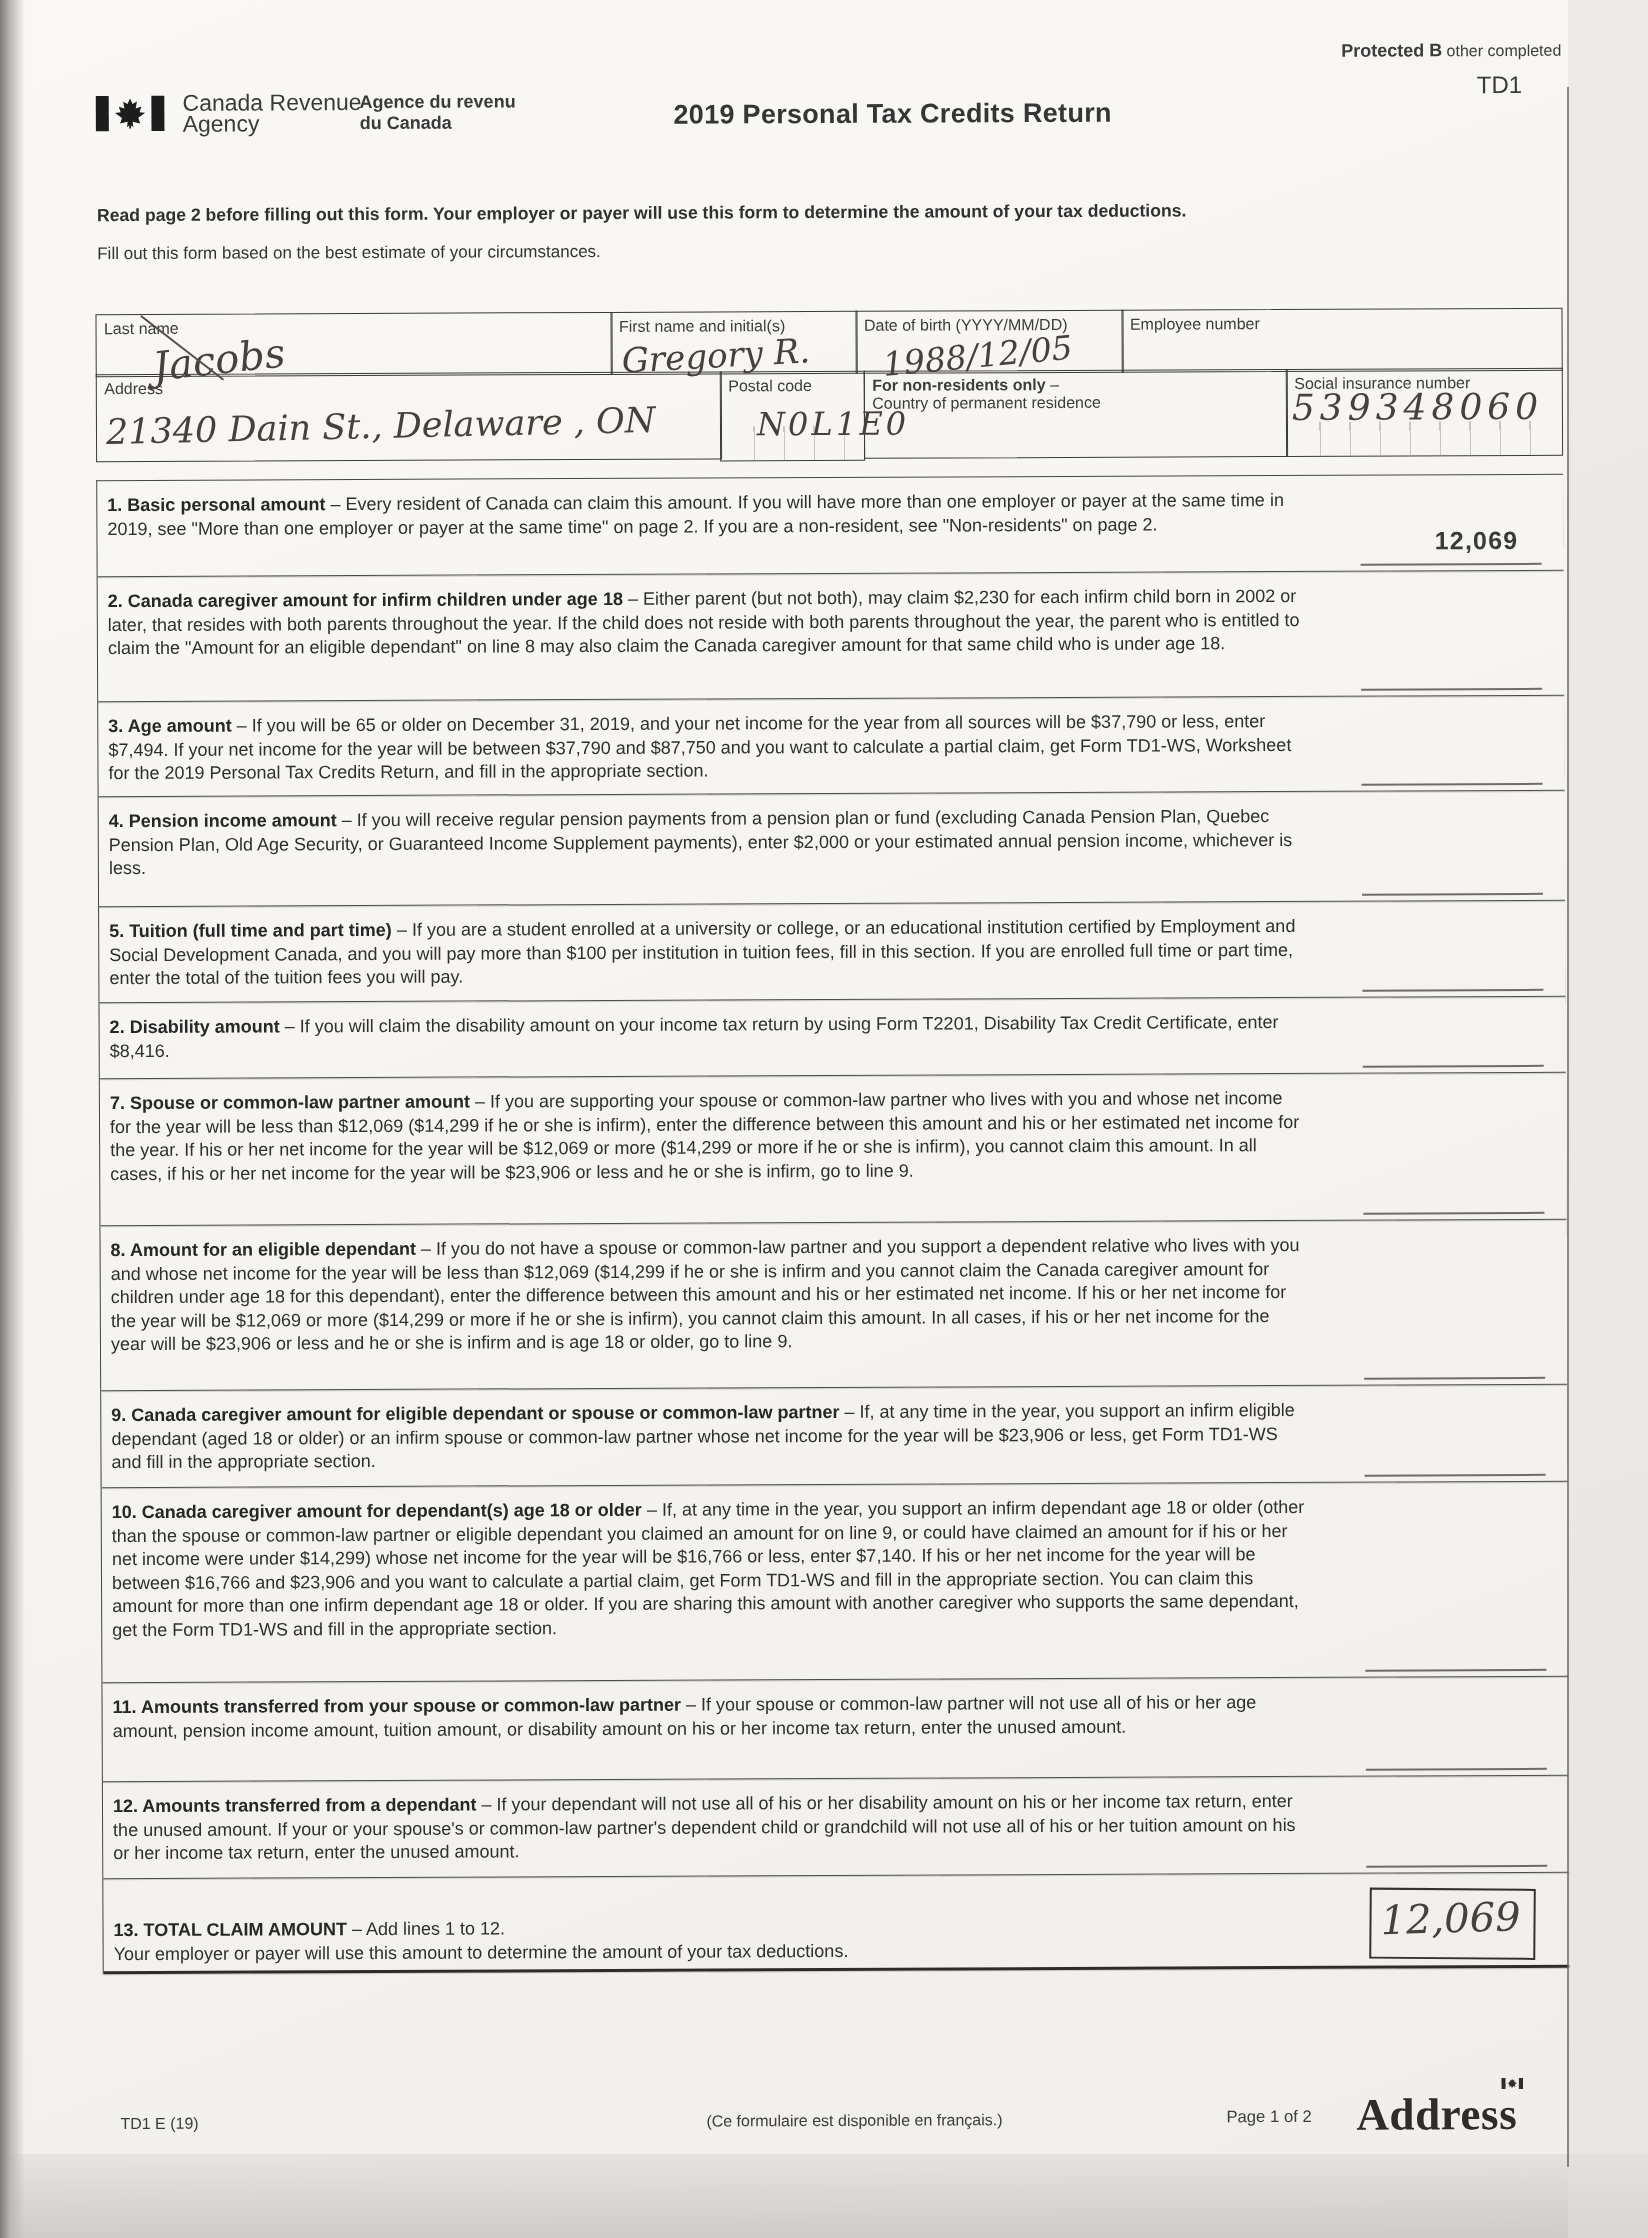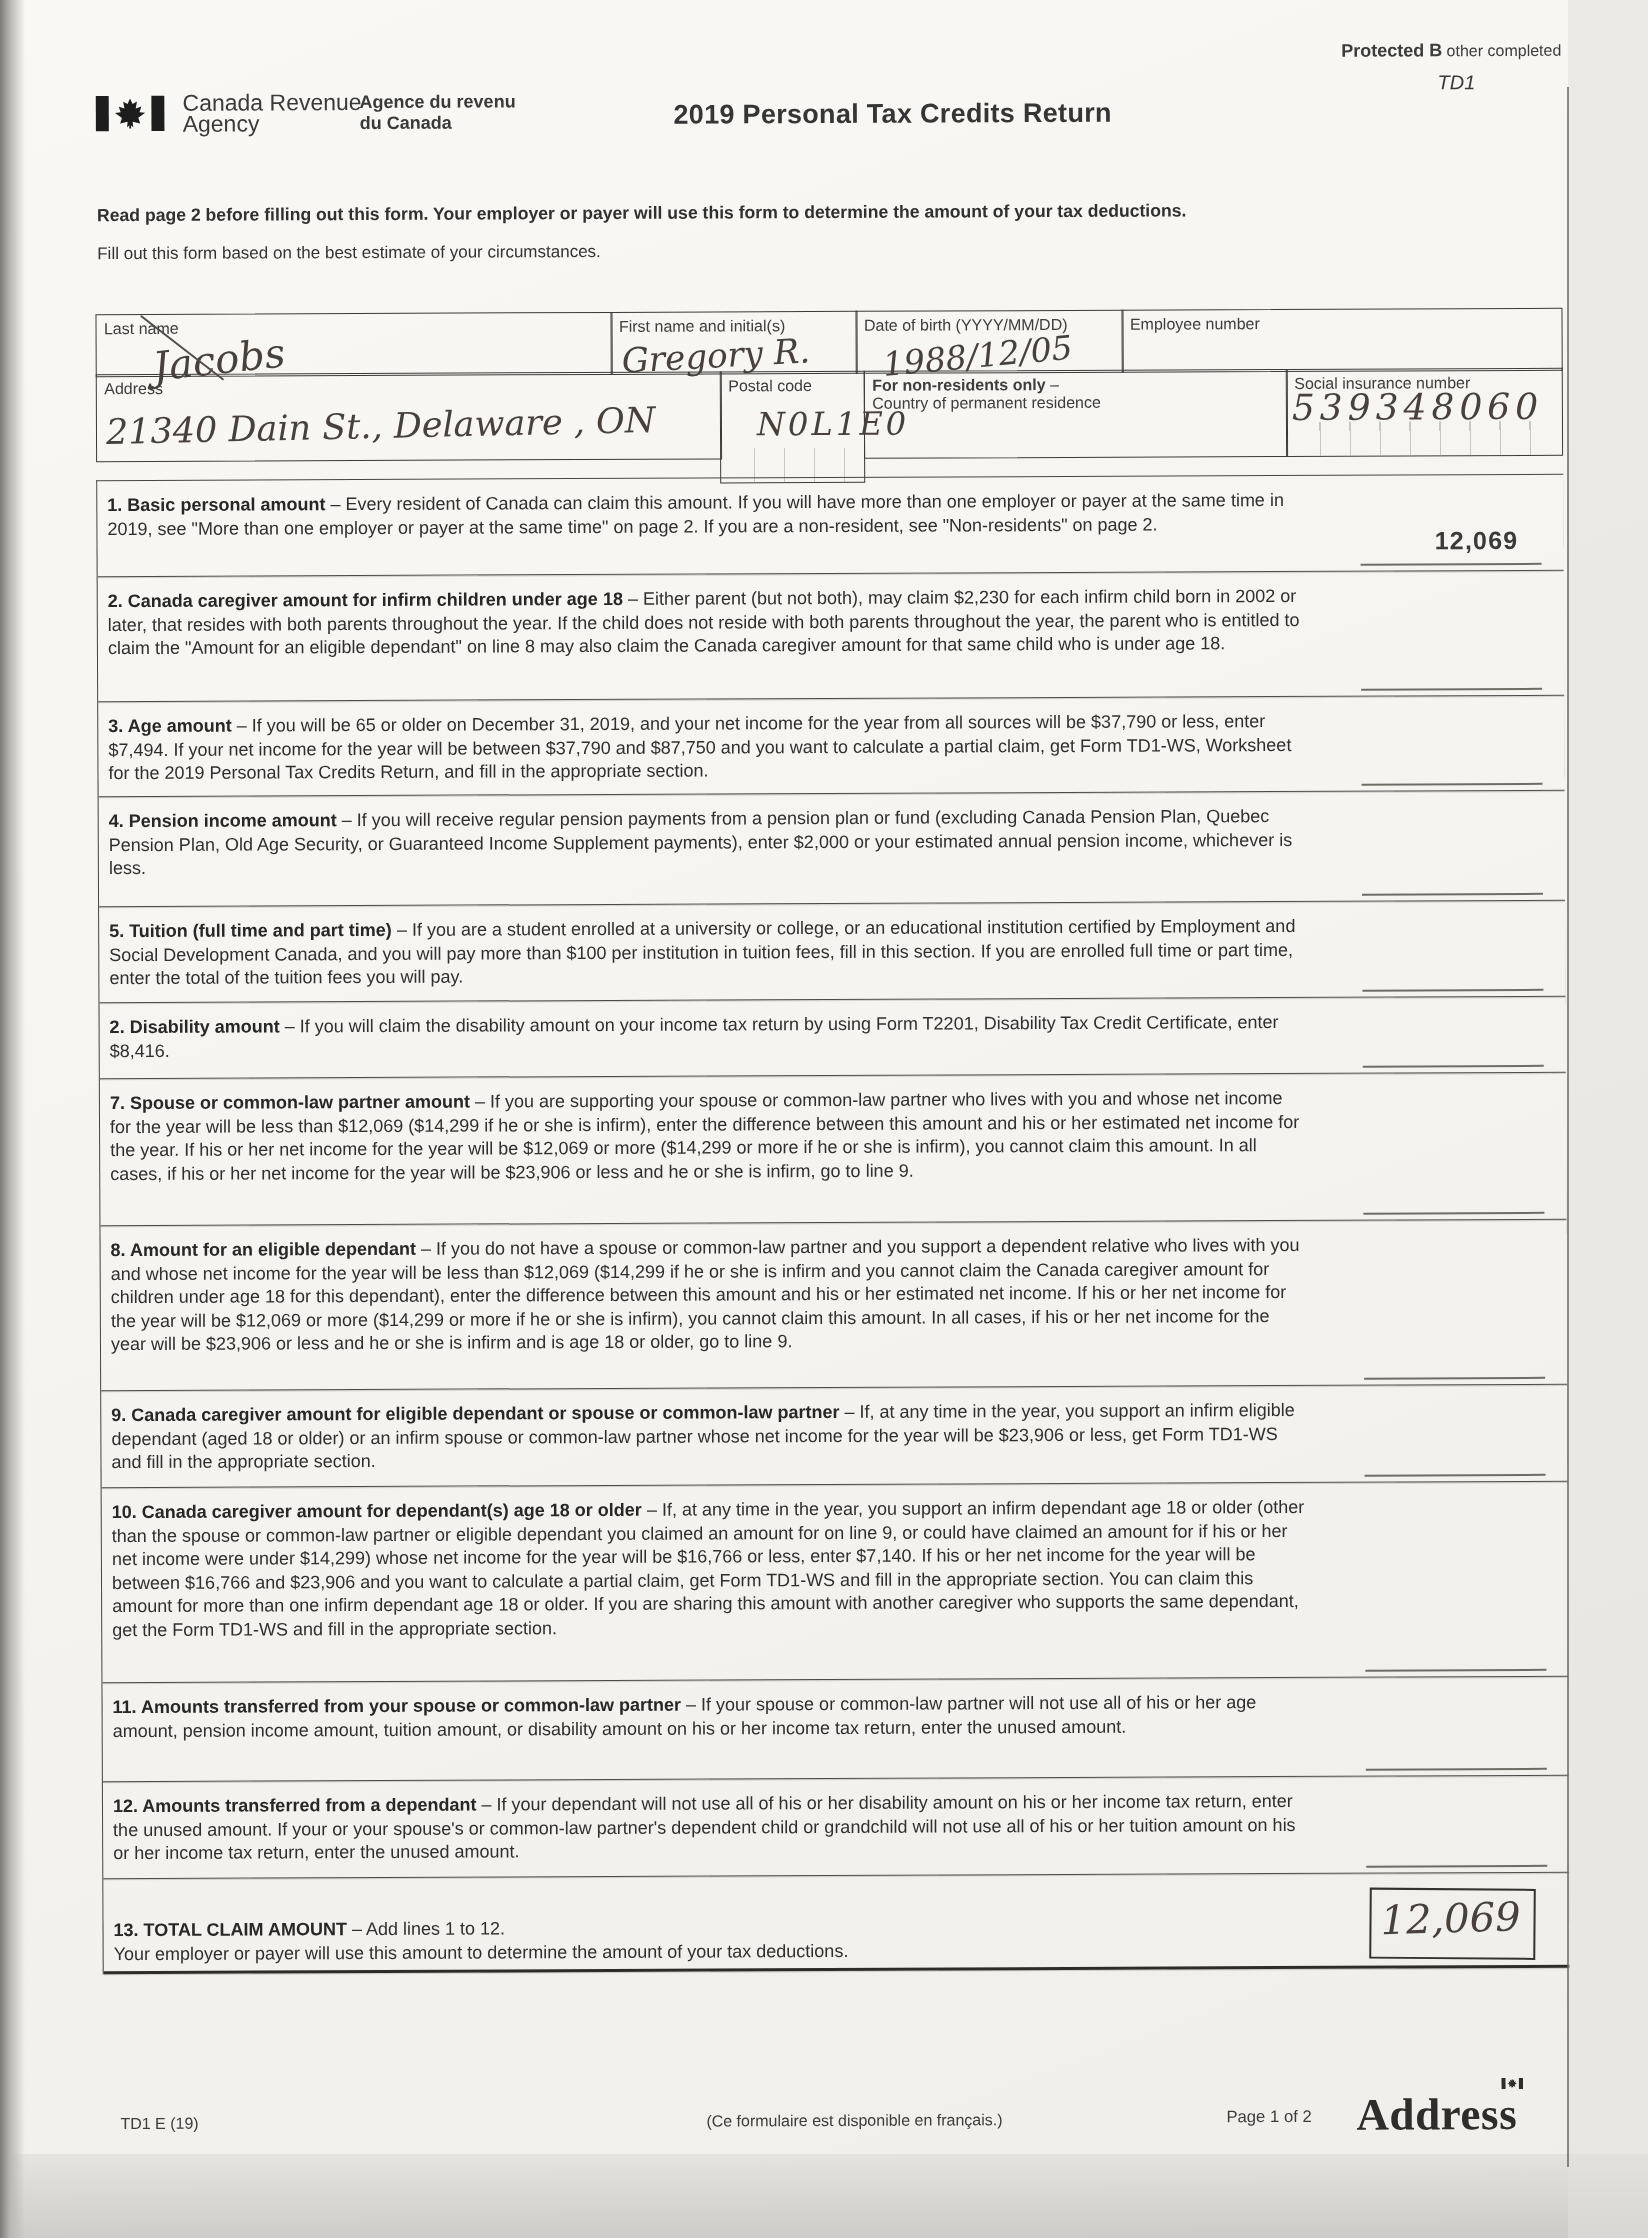--- a/index.html
+++ b/index.html
@@ -19,21 +19,21 @@
     background:linear-gradient(to bottom,rgba(140,138,135,.12),rgba(140,138,135,.35));z-index:38;}
 
   
   .logo{position:absolute;left:100px;top:92px;width:69px;height:37px;}
   .agency-en{position:absolute;left:187px;top:90px;font-size:23px;line-height:21px;color:#3a3a3a;}
   .agency-fr{position:absolute;left:364px;top:90px;font-size:18px;line-height:21px;color:#3a3a3a;font-weight:bold;}
   .form-title{position:absolute;left:631px;top:99px;width:532px;text-align:center;
     font-size:27px;font-weight:bold;letter-spacing:0.3px;color:#353535;}
   .protected{position:absolute;left:1238px;top:43px;width:328px;text-align:right;font-size:16px;color:#3c3c3c;}
   .protected b{font-size:18px;}
-  .form-code{position:absolute;left:1442px;top:74px;width:124px;text-align:left;font-size:20px;color:#3a3a3a;font-style:italic;}
+  .form-code{position:absolute;left:1442px;top:74px;width:124px;text-align:center;font-size:24px;color:#3a3a3a;}
 
   .instr1{position:absolute;left:101px;top:202px;font-size:17.6px;font-weight:bold;color:#303030;}
   .instr2{position:absolute;left:101px;top:241px;font-size:17px;color:#333;}
 
   
   .cell{position:absolute;border:1.9px solid #3a3a3a;box-sizing:border-box;background:transparent;}
   .cell .lbl{display:block;padding:5px 0 0 7.4px;font-size:16px;color:#3d3d3d;}
   .lbl-bold{font-weight:bold;}
   .comb{position:absolute;left:3.7px;right:3.7px;bottom:0;height:34px;
     background:repeating-linear-gradient(to right,transparent 0 28.5px,#a9a7a3 28.5px 30px);opacity:.6;}
@@ -100,21 +100,21 @@
   </div>
   <div class="cell" style="left:859px;top:311px;width:268px;height:63px;">
     <span class="lbl">Date of birth (YYYY/MM/DD)</span>
   </div>
   <div class="cell" style="left:1125px;top:311px;width:441px;height:63px;">
     <span class="lbl">Employee number</span>
   </div>
   <div class="cell" style="left:99px;top:371px;width:626px;height:88px;">
     <span class="lbl">Address</span>
   </div>
-  <div class="cell" style="left:723px;top:371px;width:145px;height:112px;">
+  <div class="cell" style="left:723px;top:371px;width:145px;height:90px;">
     <span class="lbl">Postal code</span>
     <span class="comb"></span>
   </div>
   <div class="cell" style="left:867px;top:371px;width:424px;height:88px;">
     <span class="lbl"><span class="lbl-bold">For non-residents only</span><span> –</span><br>
     <span>Country of permanent residence</span></span>
   </div>
   <div class="cell" style="left:1289px;top:371px;width:277px;height:88px;">
     <span class="lbl">Social insurance number</span>
     <span class="comb"></span>

